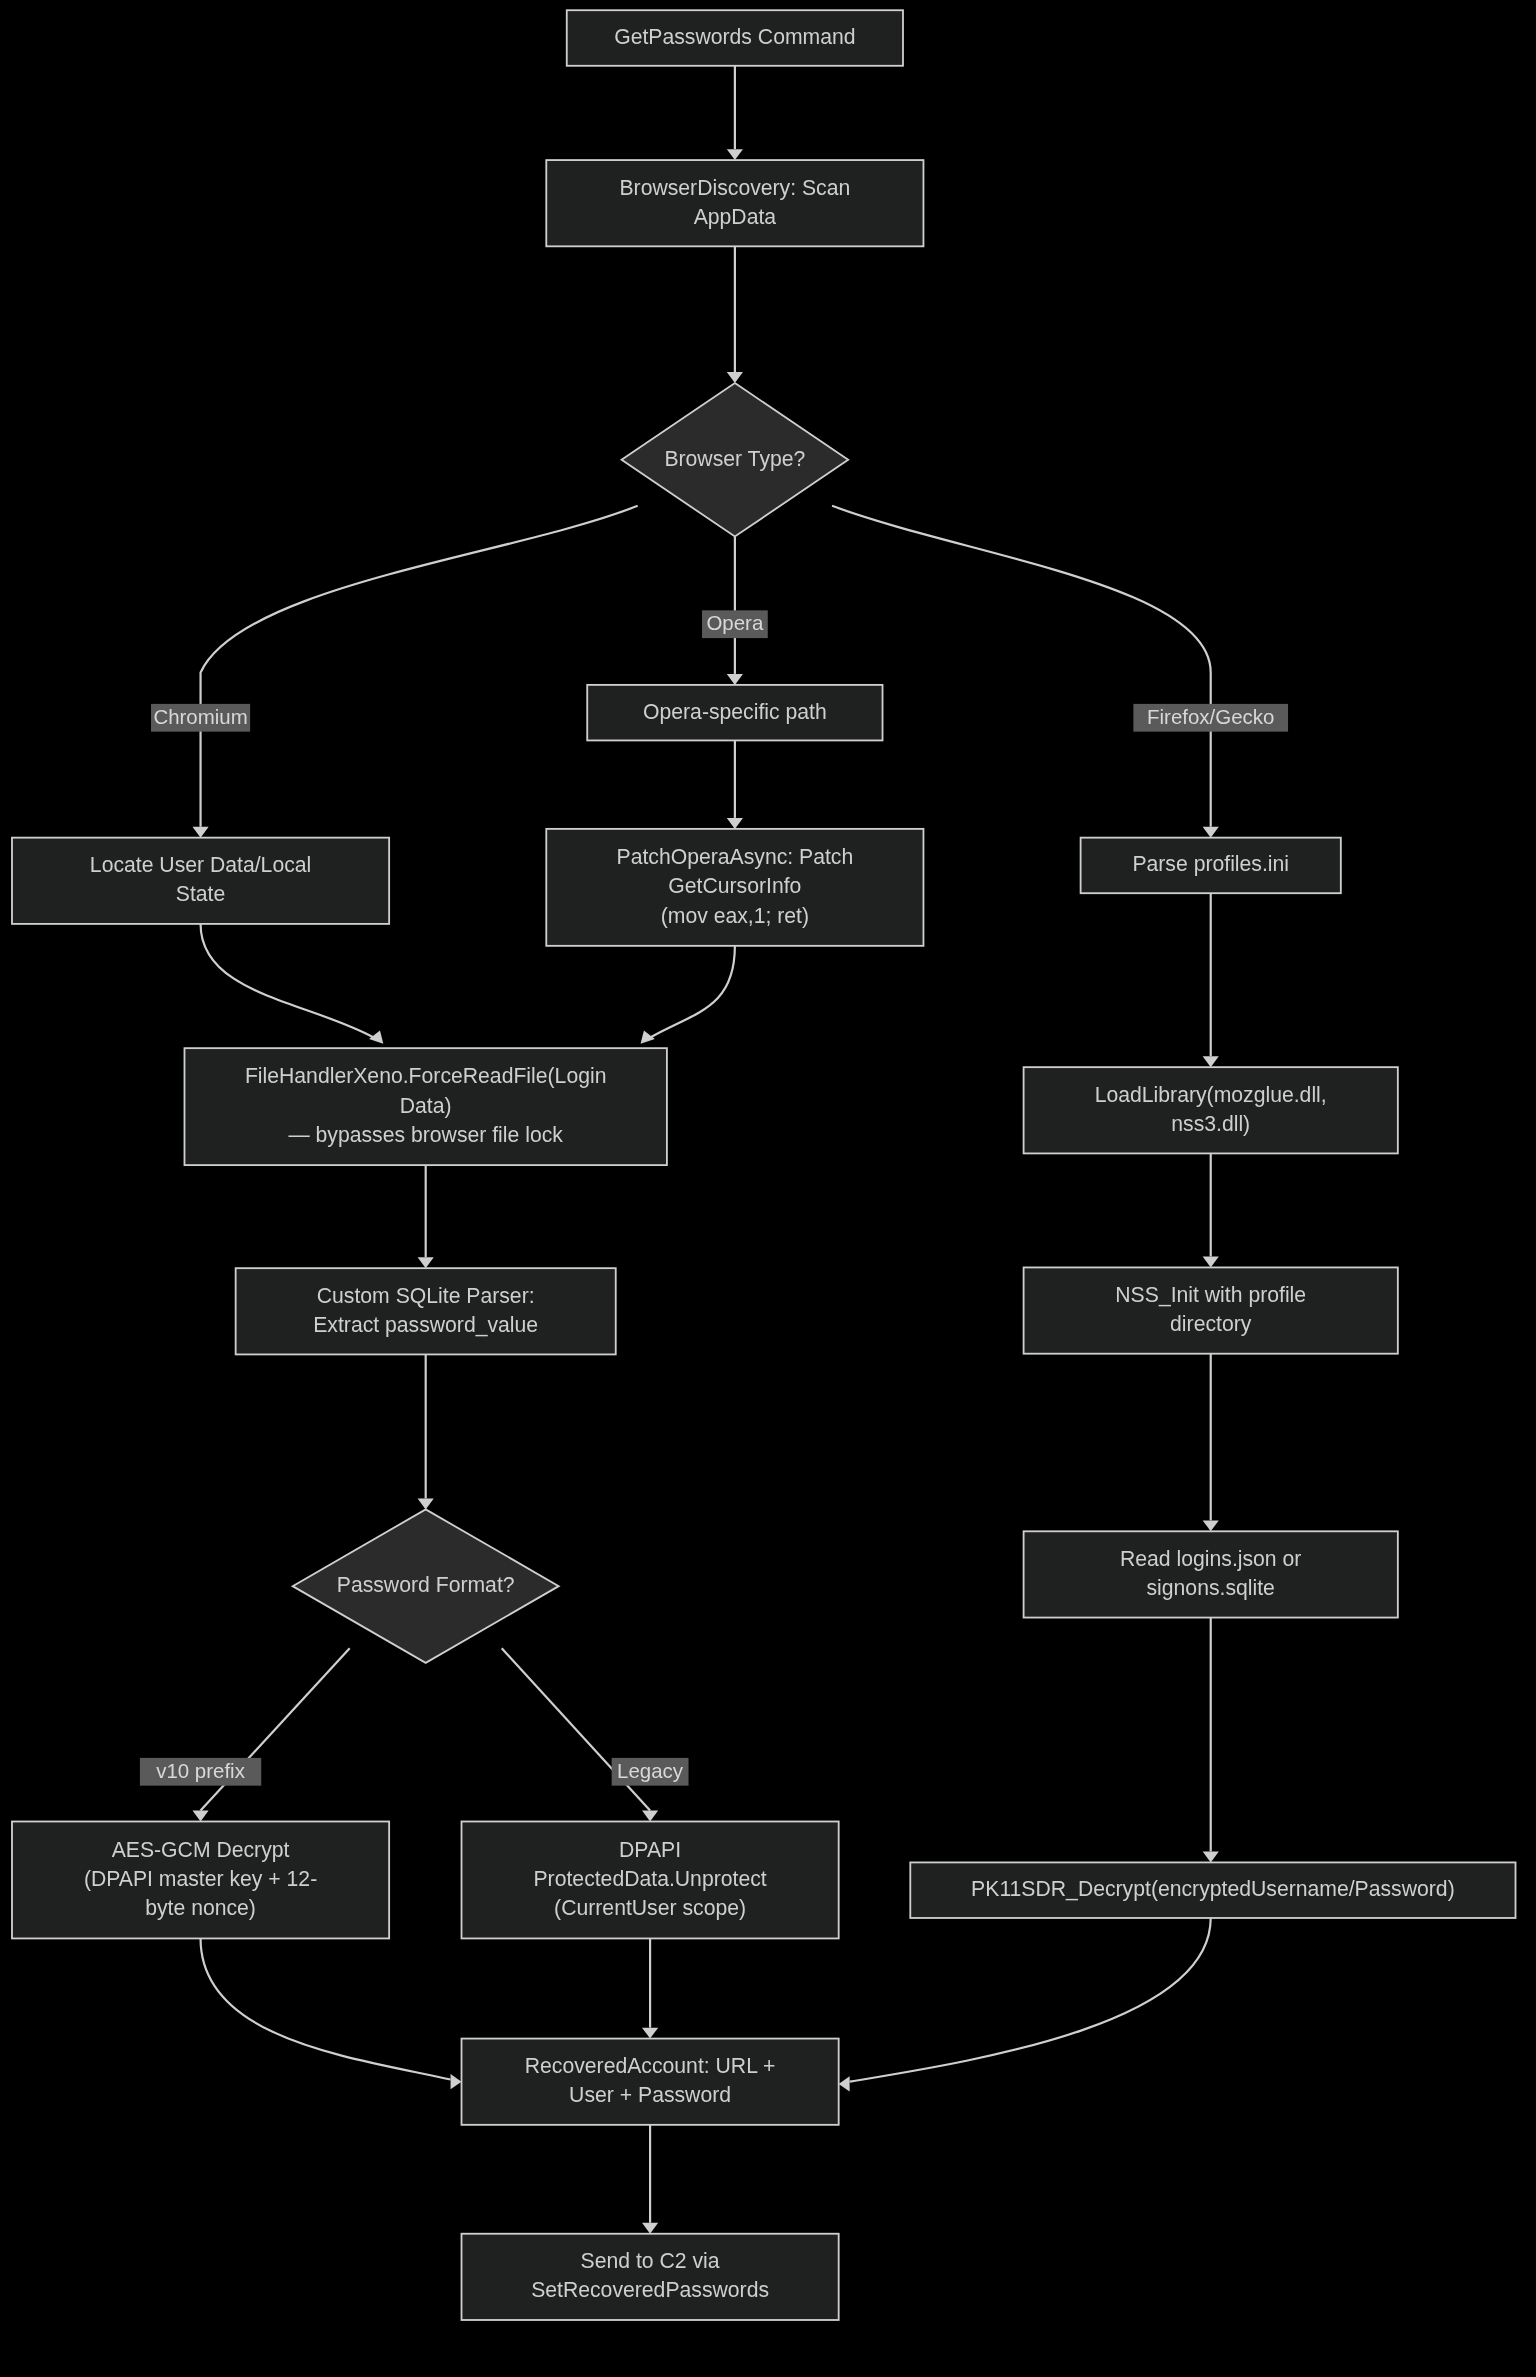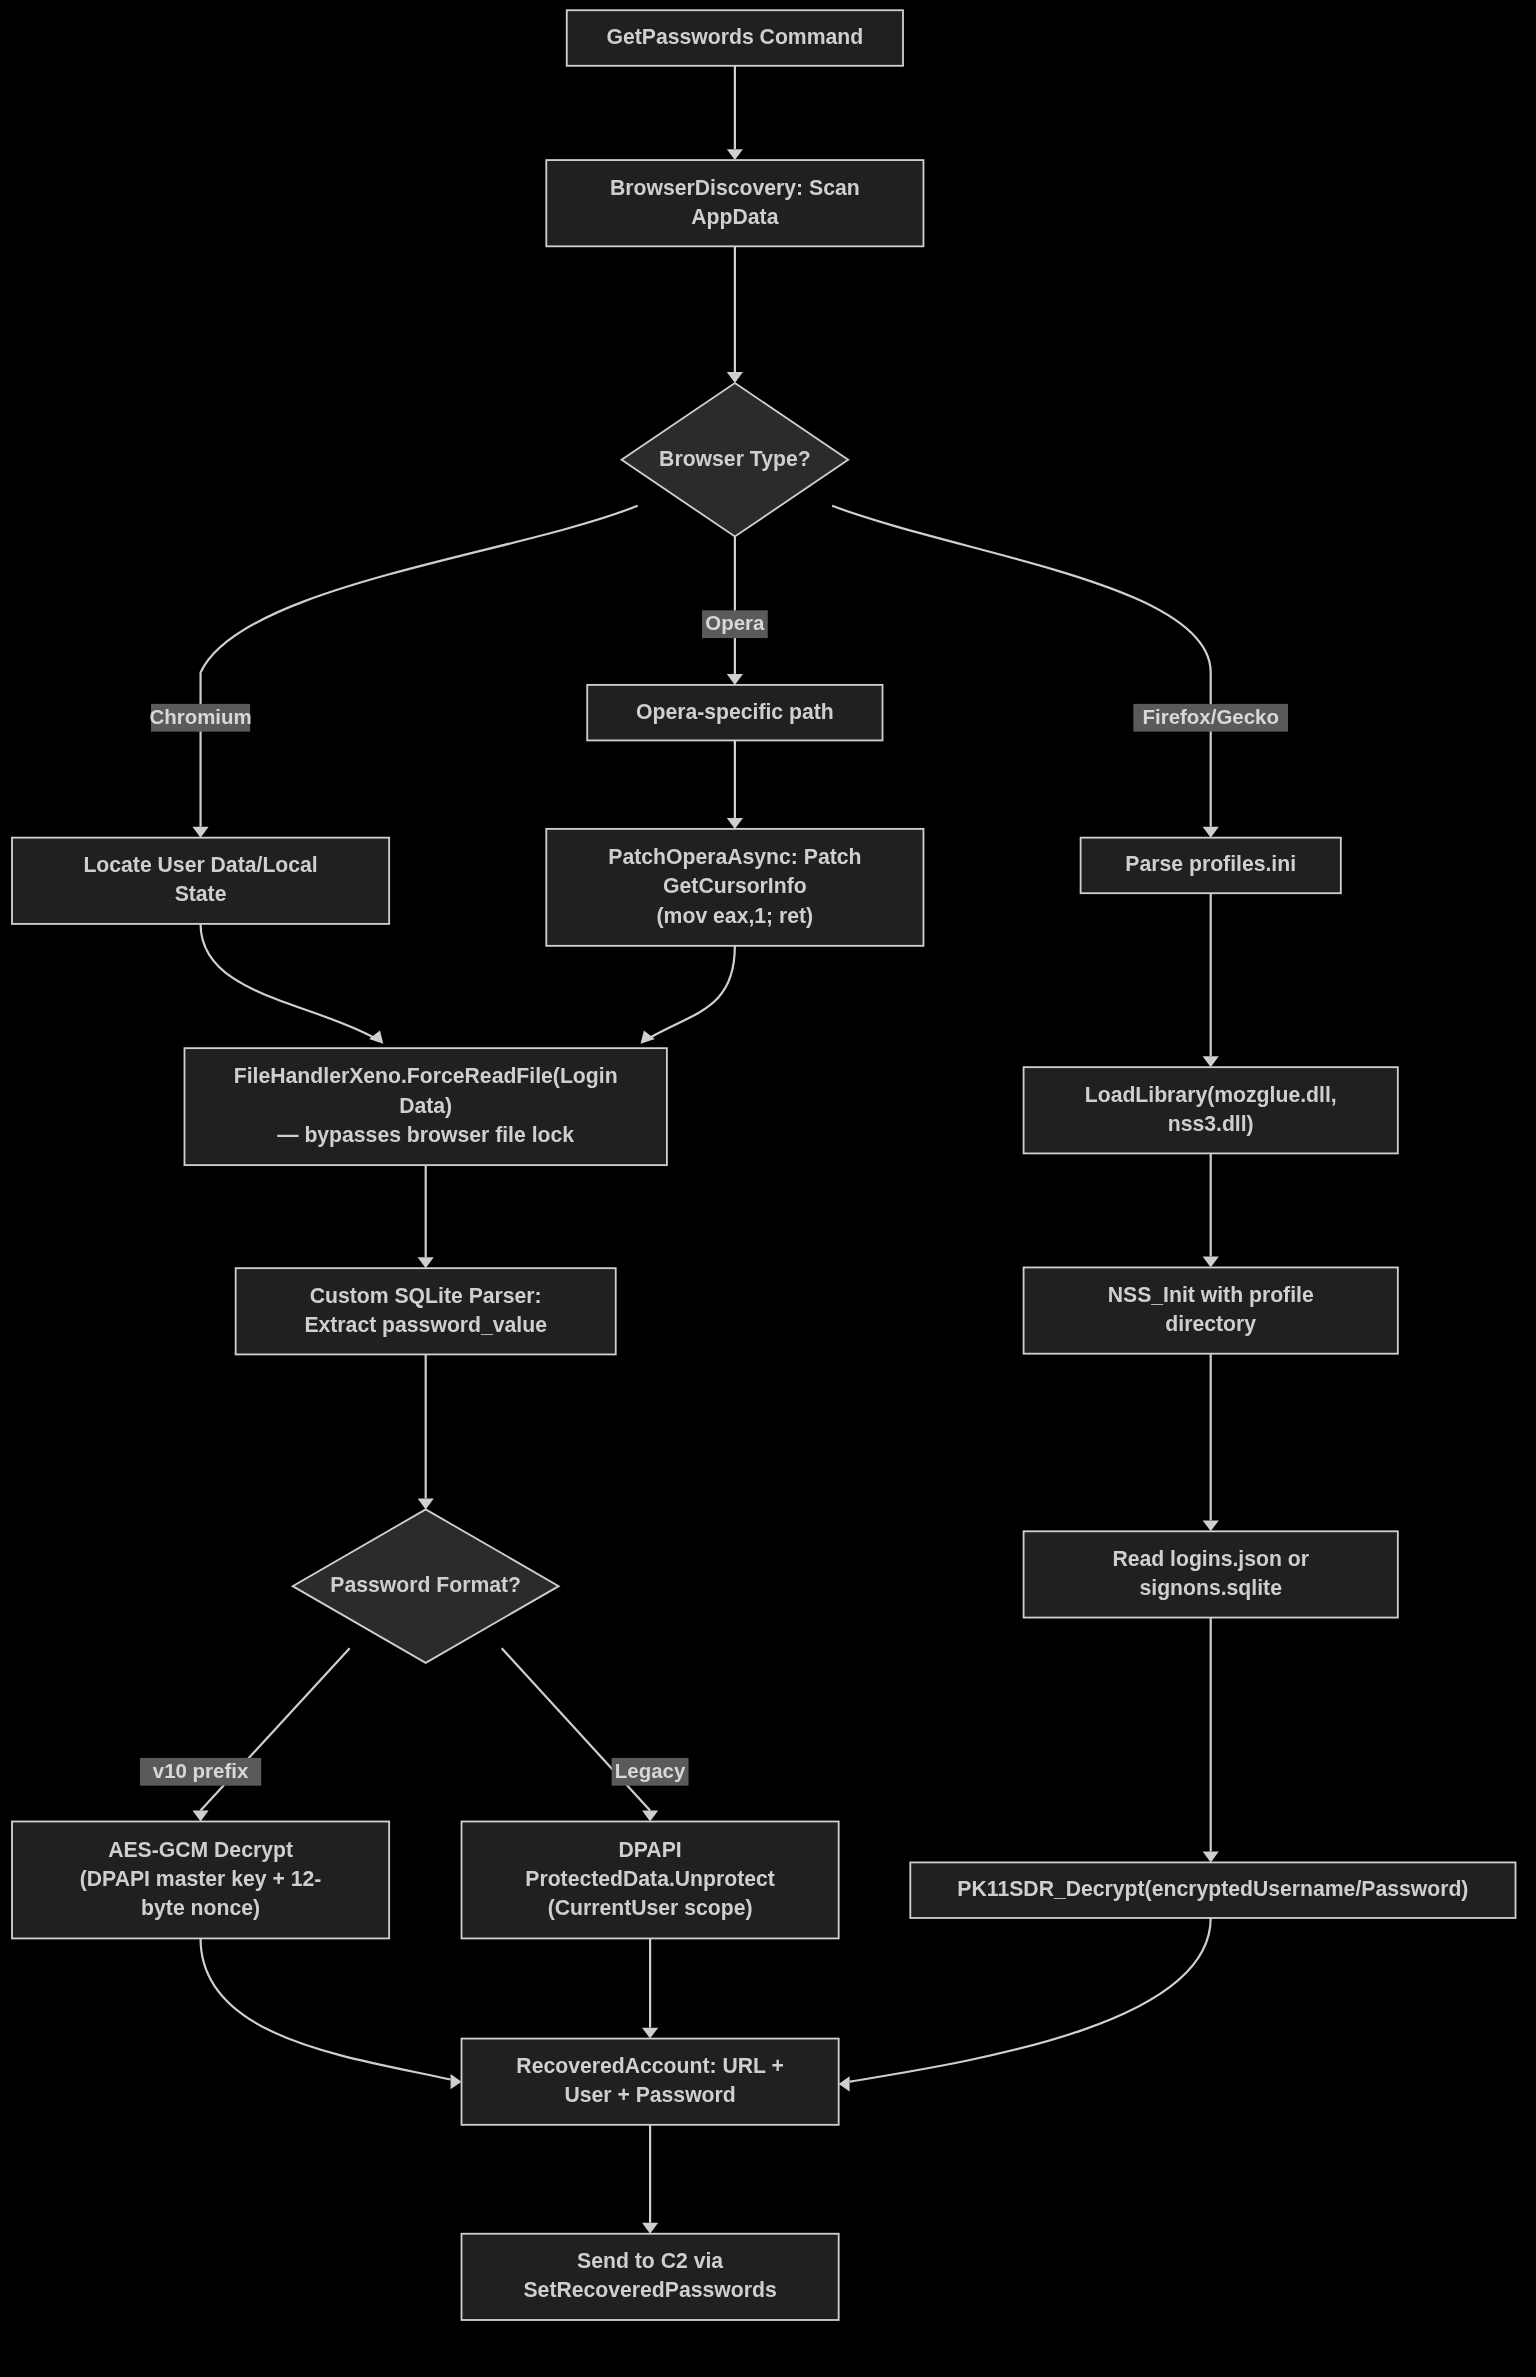--- a/index.html
+++ b/index.html
@@ -12,21 +12,20 @@
     width: 1537px;
     height: 2377px;
     overflow: hidden;
     font-family: "Liberation Sans", sans-serif;
   }
   #flow-root {
     position: relative;
     width: 1537px;
     height: 2377px;
     background: #000000;
-    font-weight: bold;
   }
   svg#flow-svg {
     position: absolute;
     top: 0;
     left: 0;
     width: 1537px;
     height: 2377px;
     display: block;
   }
   .node-rect {

